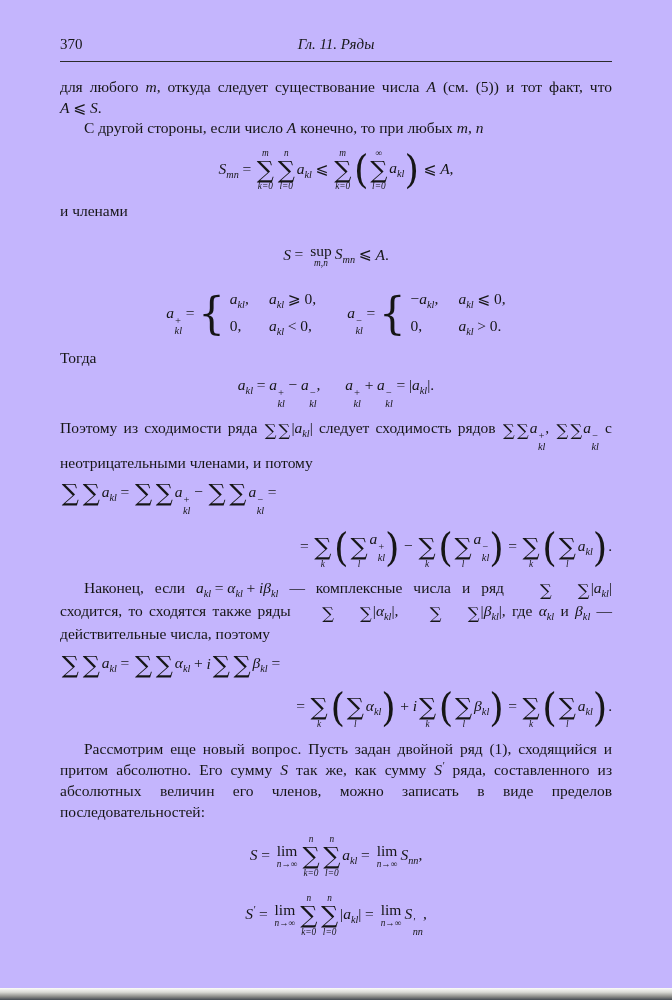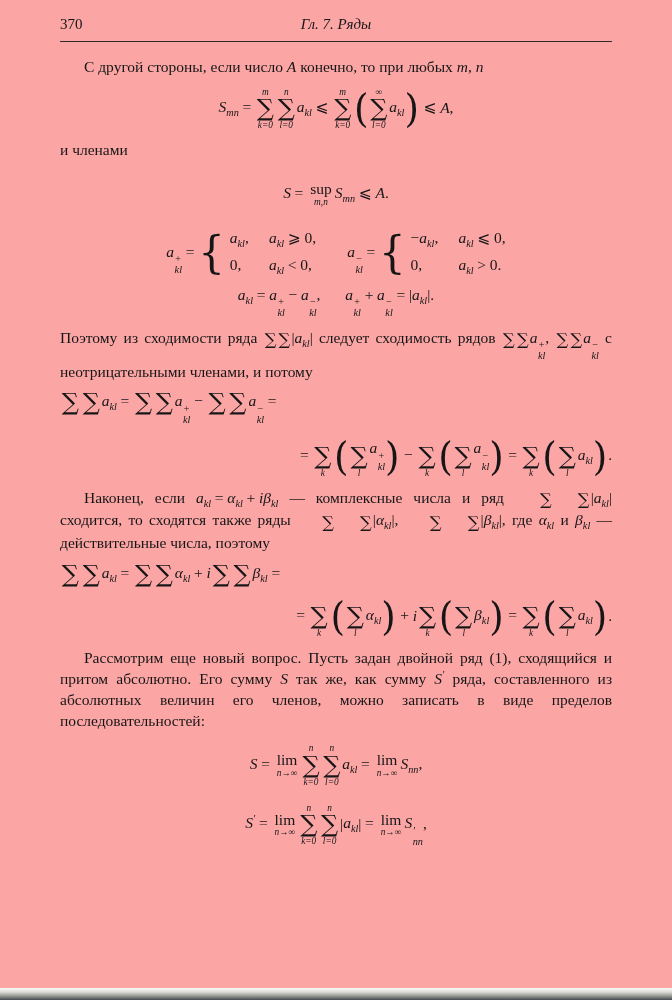--- a/index.html
+++ b/index.html
@@ -1,21 +1,21 @@
 <!DOCTYPE html>
 <html><head>
 <meta charset="utf-8">
 <style>
   * { margin:0; padding:0; box-sizing:border-box; }
   html, body { background:#e9e9e6; }
   .page {
     width:672px; height:1000px; margin:0 auto; position:relative; overflow:hidden;
-    background:#fca5a5; color:#161616;
+    background:#c4b5fd; color:#161616;
     font-family:"Liberation Serif","DejaVu Serif",serif; font-size:15.5px;
-    padding:16px 60px 0 60px;
+    padding:36px 60px 0 60px;
   }
   .header { position:relative; height:21px; font-size:15px; }
   .pageno { position:absolute; left:0; top:0; }
   .running { position:absolute; left:0; right:0; top:0; text-align:center; font-style:italic; }
   .rule { border-top:1px solid #2b2b2b; margin-top:4px; margin-bottom:15px; }
 
   .para { line-height:1.33; text-align:justify; }
   .para.indent { text-indent:24px; }
 
   .formula { margin:9px 0; text-align:center; line-height:1; white-space:nowrap; }
@@ -57,24 +57,25 @@
 
   .page-edge { position:absolute; left:0; right:0; bottom:0; height:12px;
     background:linear-gradient(to bottom,#fcfcfa 0%,#d9d9d4 35%,#8f8f8b 70%,#454a52 100%); }
 </style>
 </head>
 <body>
 
 <div class="page">
   <div class="header">
     <span class="pageno">370</span>
-    <span class="running">Гл. 7. Ряды</span>
+    <span class="running">Гл. 11. Ряды</span>
   </div>
   <div class="rule"></div>
 
+  <p class="para">для любого <span class="mi">m</span>, откуда следует существование числа <span class="mi">A</span> (см. (5)) и тот факт, что <span class="mi">A</span><span class="mo">⩽</span><span class="mi">S</span>.</p>
   <p class="para indent">С другой стороны, если число <span class="mi">A</span> конечно, то при любых <span class="mi">m</span>, <span class="mi">n</span></p>
   <div class="formula"><span class="mi">S<sub>mn</sub></span><span class="mo">=</span><span class="msum">
         <span class="mlim">m</span>
         <span class="sigma">∑</span>
         <span class="mlim">k=0</span>
       </span><span class="msum">
         <span class="mlim">n</span>
         <span class="sigma">∑</span>
         <span class="mlim">l=0</span>
       </span><span class="mi">a<sub>kl</sub></span><span class="mo">⩽</span><span class="msum">
@@ -112,20 +113,21 @@
           <span class="ssb">kl</span>
         </span></span><span class="mo">=</span><span class="mcases">
         <span class="brace">{</span>
         <span class="cgrid">
           <span class="ccell"><span class="mr">−</span><span class="mi">a<sub>kl</sub></span>,</span>
           <span class="ccell"><span class="mi">a<sub>kl</sub></span><span class="mo">⩽</span><span class="mr">0</span>,</span>
           <span class="ccell"><span class="mr">0</span>,</span>
           <span class="ccell"><span class="mi">a<sub>kl</sub></span><span class="mo">&gt;</span><span class="mr">0</span>.</span>
         </span>
       </span></div>
+  <p class="para">Тогда</p>
   <div class="formula"><span class="mi">a<sub>kl</sub></span><span class="mo">=</span><span class="mi">a<span class="supsub">
           <span class="ssu">+</span>
           <span class="ssb">kl</span>
         </span></span><span class="mo">−</span><span class="mi">a<span class="supsub">
           <span class="ssu">−</span>
           <span class="ssb">kl</span>
         </span></span>,<span class="msp" style="width: 1.6em;"></span><span class="mi">a<span class="supsub">
           <span class="ssu">+</span>
           <span class="ssb">kl</span>
         </span></span><span class="mo">+</span><span class="mi">a<span class="supsub">

